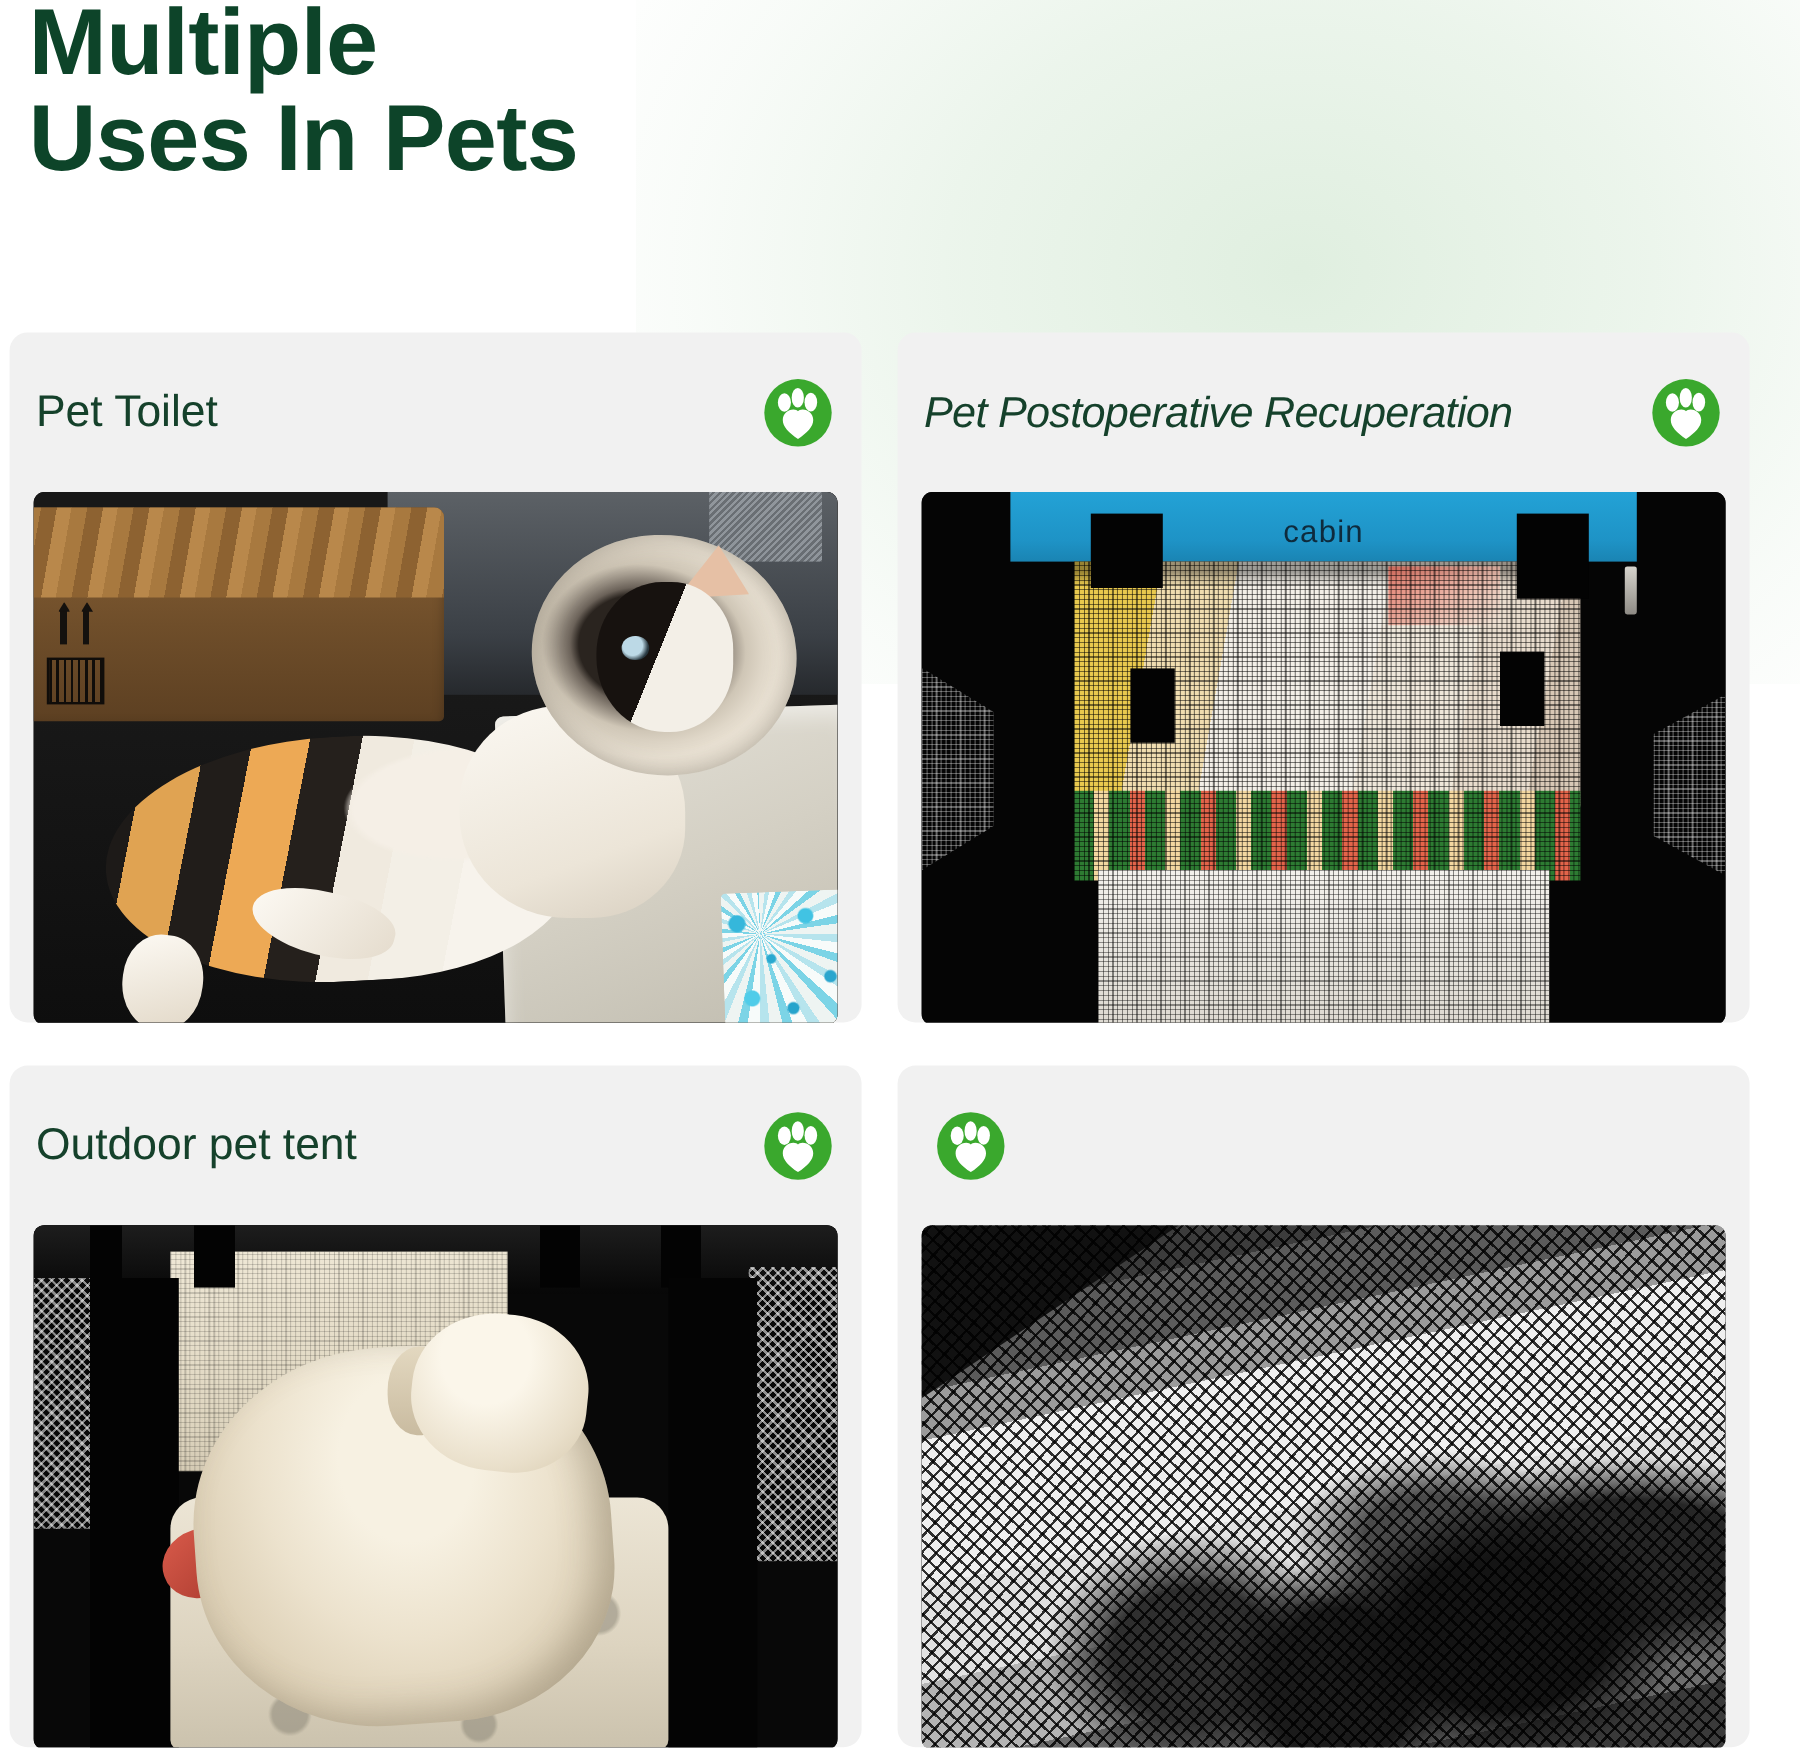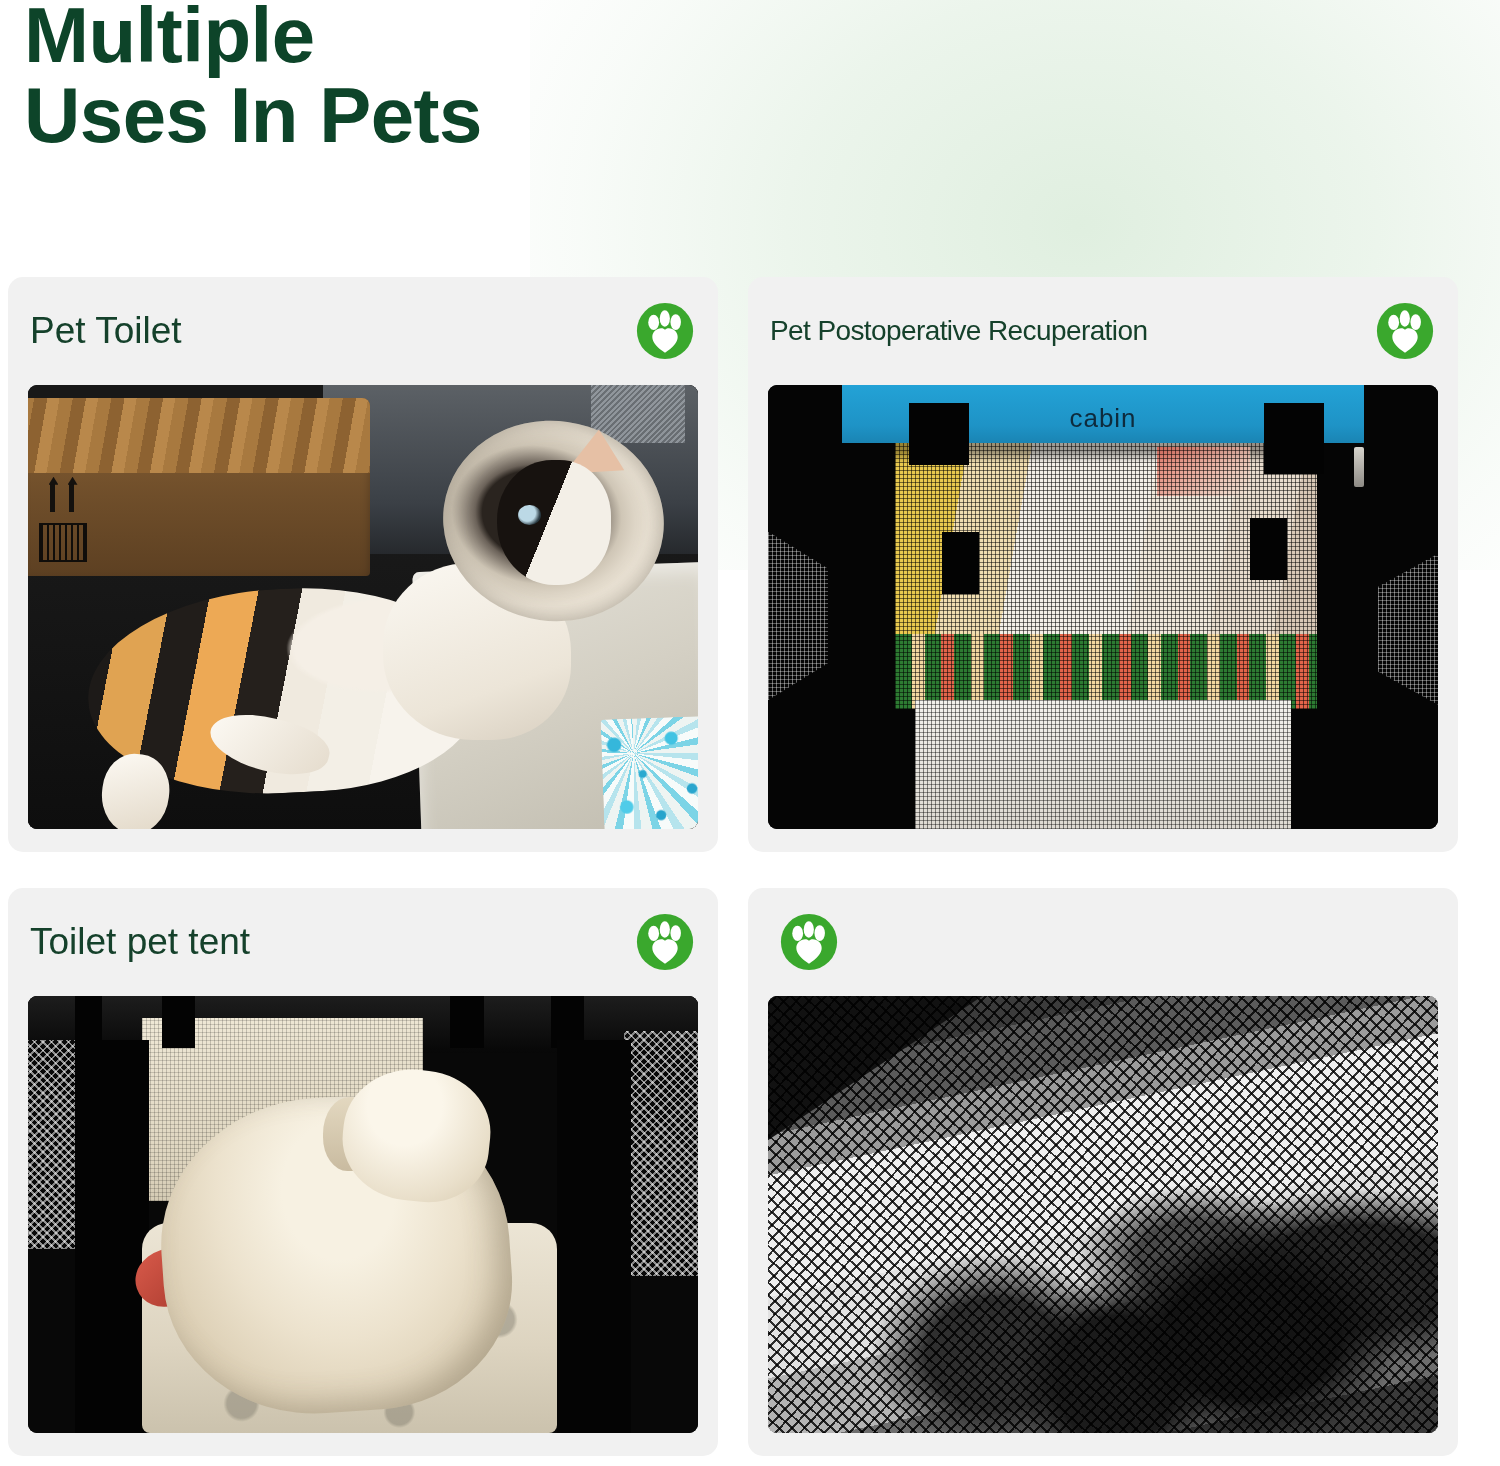--- a/index.html
+++ b/index.html
@@ -70,37 +70,37 @@
 
   .use-card {
     background: #f1f1f1;
     border-radius: 15px;
     padding: 0;
     position: relative;
     overflow: hidden;
   }
 
   .card-head {
-    height: 108px;
+    height: 133px;
     display: flex;
     align-items: center;
     justify-content: space-between;
     padding: 0 24px 0 22px;
   }
 
   .card-title {
     color: #15412b;
     font-size: 37px;
     font-weight: 400;
     line-height: 1.05;
     white-space: nowrap;
     letter-spacing: 0px;
   }
 
-  .card-title.compact { font-size: 28px; letter-spacing: -0.6px; }
+  .card-title.compact { font-size: 36px; letter-spacing: -0.6px; font-style: italic; }
 
   .paw-badge {
     flex: 0 0 auto;
     width: 58px;
     height: 58px;
     margin-left: 10px;
   }
 
   .photo-frame {
     margin: 0 20px 22px 20px;
@@ -504,21 +504,21 @@
           <div class="strap s2"></div>
           <div class="strap s3"></div>
           <div class="strap s4"></div>
           <div class="zip"></div>
         </div>
       </div>
     </div>
 
     <div class="use-card row-b">
       <div class="card-head">
-        <div class="card-title">Toilet pet tent</div>
+        <div class="card-title">Outdoor pet tent</div>
         <span class="paw-badge">
           <svg viewBox="0 0 64 64" aria-hidden="true">
             <circle cx="32" cy="32" r="31" fill="#3aa82d"></circle>
             <ellipse cx="19.5" cy="22.5" rx="6" ry="8.5" fill="#ffffff"></ellipse>
             <ellipse cx="31.8" cy="18.2" rx="5.6" ry="9" fill="#ffffff"></ellipse>
             <ellipse cx="43.8" cy="22.2" rx="5.8" ry="8.6" fill="#ffffff"></ellipse>
             <path d="M32 56c-8.5-5.6-14-11.2-14-17.4C18 33 22.6 29 27.8 29c2 0 3.4.7 4.2 1.6.8-.9 2.2-1.6 4.2-1.6C41.4 29 46 33 46 38.6 46 44.8 40.5 50.4 32 56z" fill="#ffffff"></path>
           </svg>
         </span>
       </div>

